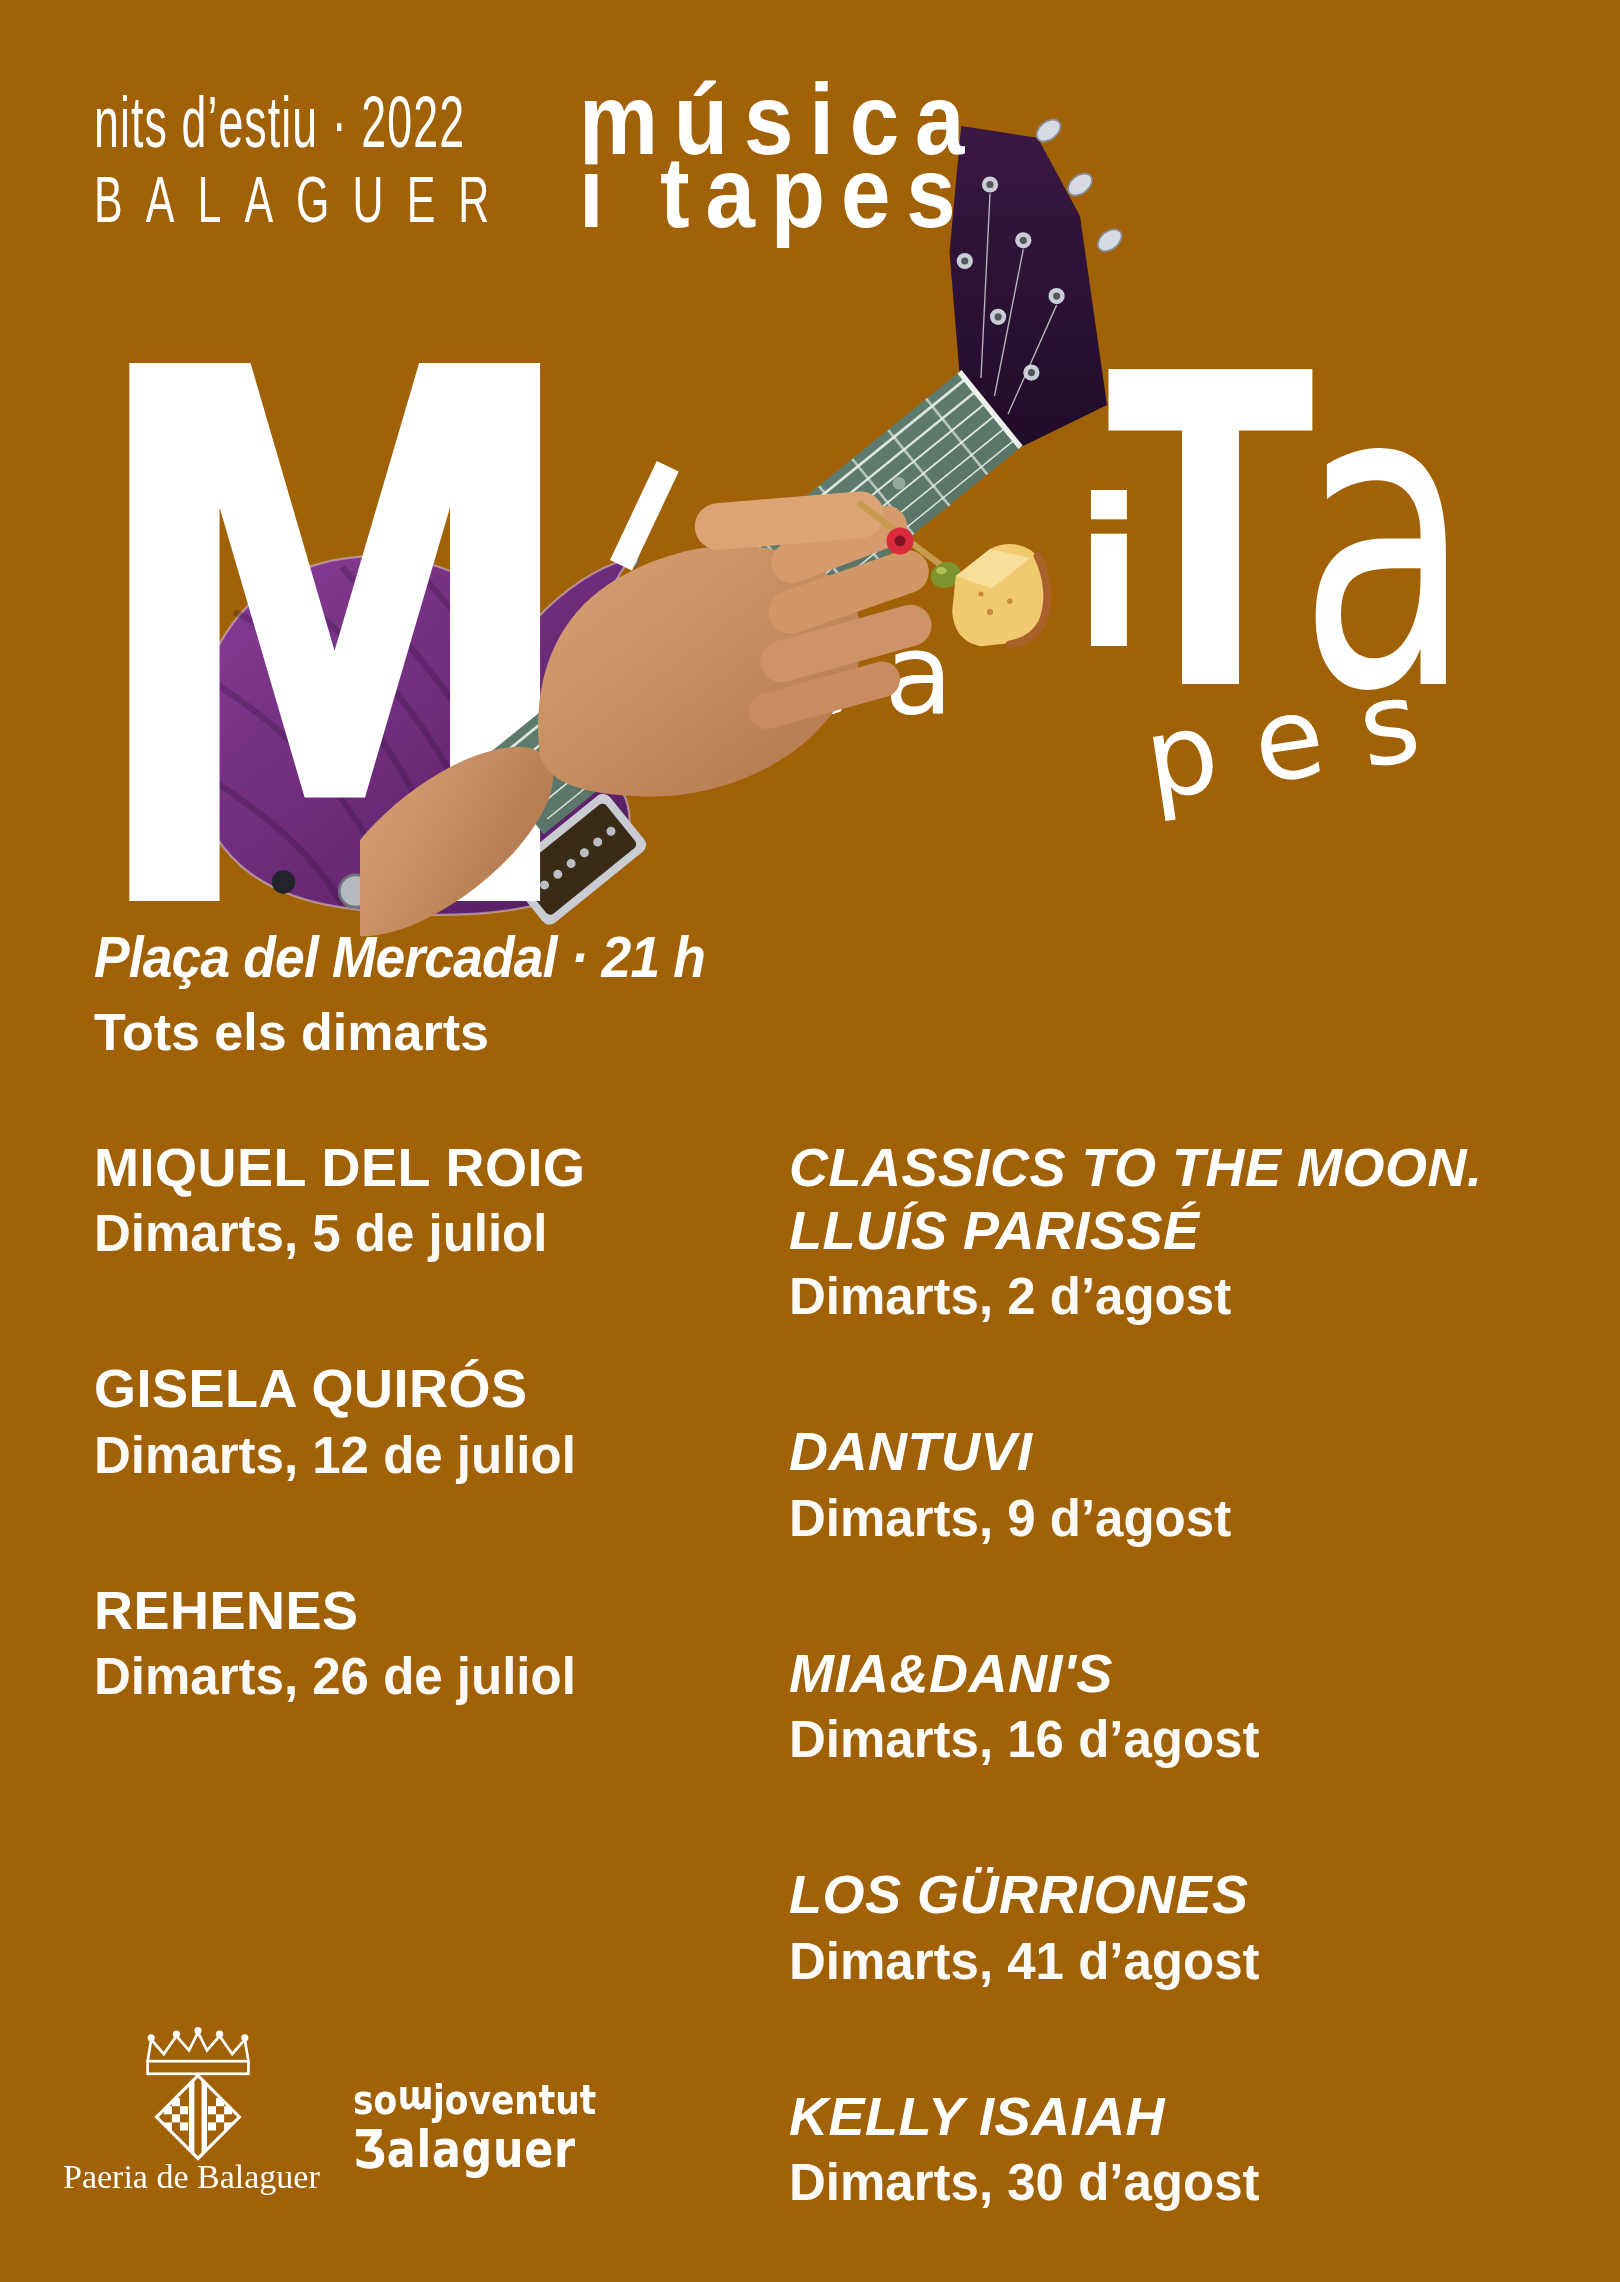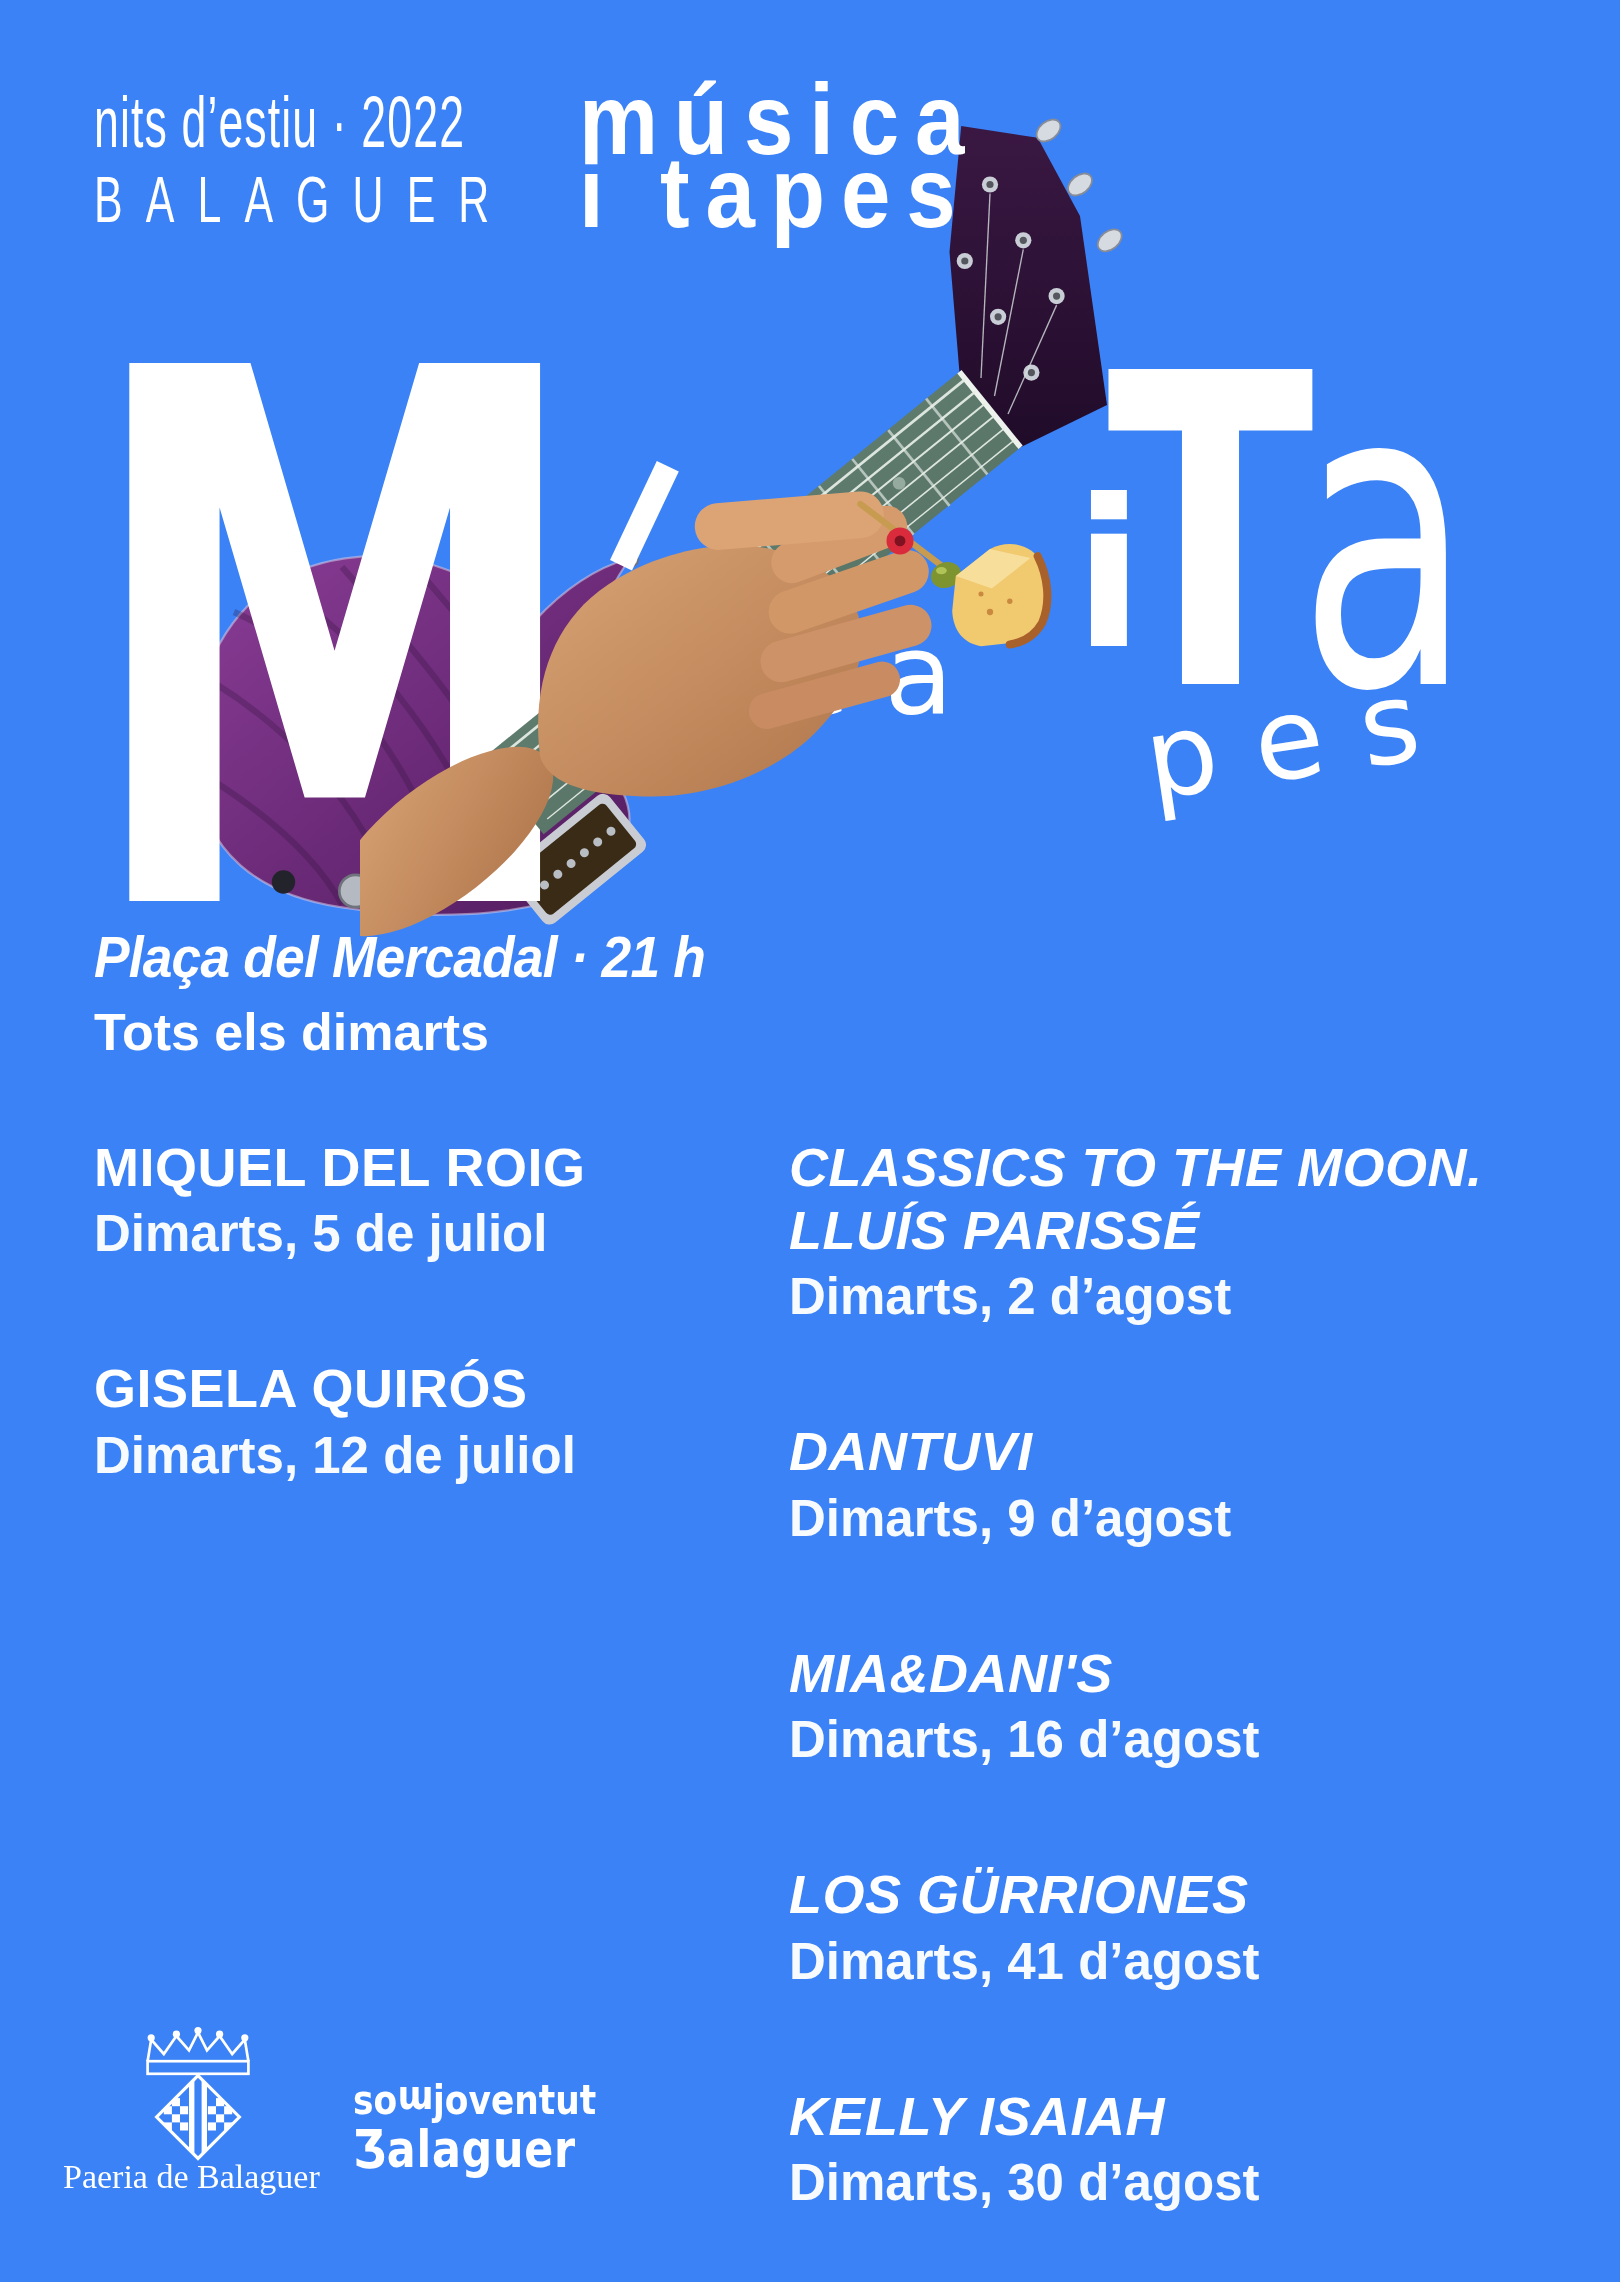--- a/index.html
+++ b/index.html
@@ -1,19 +1,19 @@
 <!DOCTYPE html>
 <html style="font-size:14.4px"><head>
 <meta charset="utf-8">
 <style>
   html,body{margin:0;padding:0;background:#333;}
   .poster{
     position:relative;
     width:1620px;height:2283px;
-    background:#3b82f6;
+    background:#a16207;
     overflow:hidden;
     font-family:"Liberation Sans", sans-serif;
     color:#fff;
   }
   .abs{position:absolute;}
   
   .season-line{
     left:94px;top:86px;
     font-size:72px;line-height:1;
     transform:scaleX(.62);transform-origin:left top;
@@ -261,20 +261,24 @@
   <div class="schedule">
     <div class="col col-left">
       <div class="entry">
         <div class="name">MIQUEL DEL ROIG</div>
         <div class="date">Dimarts, 5 de juliol</div>
       </div>
       <div class="entry">
         <div class="name">GISELA QUIRÓS</div>
         <div class="date">Dimarts, 12 de juliol</div>
       </div>
+      <div class="entry">
+        <div class="name">REHENES</div>
+        <div class="date">Dimarts, 26 de juliol</div>
+      </div>
     </div>
     <div class="col col-right">
       <div class="entry">
         <div class="name">
           <span>CLASSICS TO THE MOON.</span>
           <span>LLUÍS PARISSÉ</span>
         </div>
         <div class="date">Dimarts, 2 d’agost</div>
       </div>
       <div class="entry">

